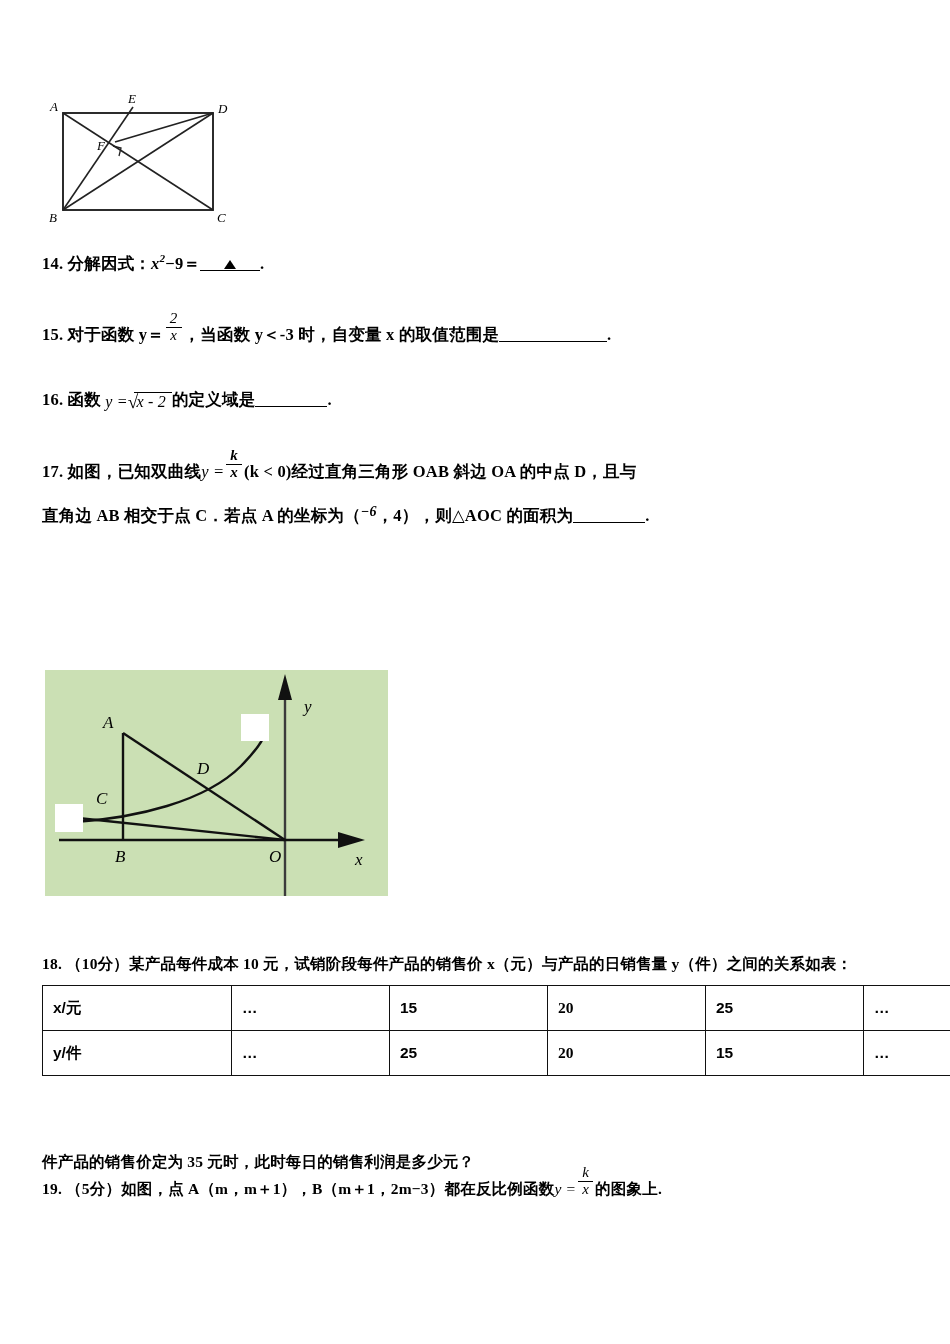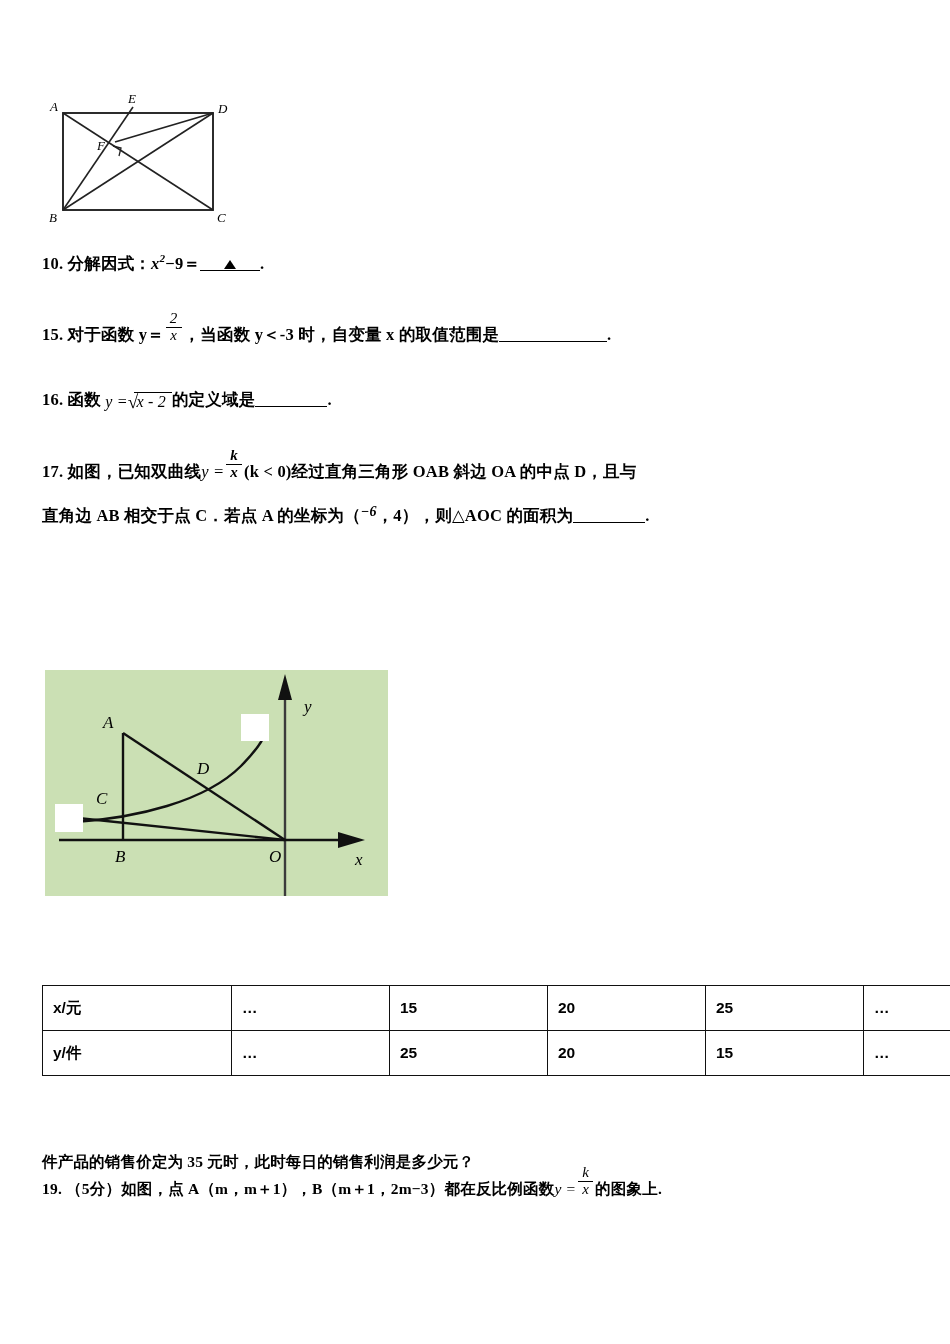--- a/index.html
+++ b/index.html
@@ -135,21 +135,21 @@
     height: 44px;
     padding: 0 10px;
     font-size: 15.5px;
     font-weight: bold;
     font-family: "Liberation Sans", sans-serif;
     vertical-align: middle;
   }
   .dtable td.c0 { width: 168px; }
   .dtable td.c1 { width: 137px; }
   .dtable td.c2 { width: 137px; }
-  .dtable td.c3 { width: 137px; }
+  .dtable td.c3 { width: 137px; font-family: Liberation Serif, serif; }
   .dtable td.c4 { width: 137px; }
   .dtable td.c5 { width: 139px; }
 
   .sec-head {
     position: absolute;
     font-size: 16.5px;
     font-weight: bold;
     white-space: nowrap;
   }
 </style>
@@ -176,21 +176,21 @@
       <text x="5" y="23" font-family="Liberation Serif, serif" font-size="13" font-style="italic">A</text>
       <text x="83" y="15" font-family="Liberation Serif, serif" font-size="13" font-style="italic">E</text>
       <text x="173" y="25" font-family="Liberation Serif, serif" font-size="13" font-style="italic">D</text>
       <text x="52" y="62" font-family="Liberation Serif, serif" font-size="13" font-style="italic">F</text>
       <text x="4" y="134" font-family="Liberation Serif, serif" font-size="13" font-style="italic">B</text>
       <text x="172" y="134" font-family="Liberation Serif, serif" font-size="13" font-style="italic">C</text>
     </svg>
   </div>
 
   <div class="qline" style="left:42px; top:253px;">
-    <span class="qnum">10.</span>
+    <span class="qnum">14.</span>
     <span>分解因式：</span><span class="ital">x</span><span class="sup ital">2</span><span>−9＝</span><span class="blank-tri"><span class="tri"></span></span><span>.</span>
   </div>
 
   <div class="qline" style="left:42px; top:318px;">
     <span class="qnum">15.</span>
     <span>对于函数 y＝</span><span class="frac"><span class="num">2</span><span class="den">x</span></span><span>，当函数 y＜-3 时，自变量 x 的取值范围是</span><span class="blank-l"></span><span>.</span>
   </div>
 
   <div class="qline" style="left:42px; top:389px;">
     <span class="qnum">16.</span>
@@ -231,20 +231,24 @@
       <text x="224" y="192" font-family="Liberation Serif, serif" font-size="17" font-style="italic">O</text>
       <text x="259" y="42" font-family="Liberation Serif, serif" font-size="17" font-style="italic">y</text>
       <text x="310" y="195" font-family="Liberation Serif, serif" font-size="17" font-style="italic">x</text>
 
       <rect x="196" y="44" width="28" height="27" fill="#ffffff"></rect>
       <rect x="10" y="134" width="28" height="28" fill="#ffffff"></rect>
     </svg>
   </div>
 
 
+  <div class="qline" style="left:42px; top:956px; font-size:15.5px;">
+    <span class="qnum">18.</span>
+    <span>（10分）</span><span>某产品每件成本 10 元，试销阶段每件产品的销售价 x（元）与产品的日销售量 y（件）之间的关系如表：</span>
+  </div>
 
   <table class="dtable">
     <tbody>
       <tr>
         <td class="c0">x/元</td>
         <td class="c1">…</td>
         <td class="c2">15</td>
         <td class="c3">20</td>
         <td class="c4">25</td>
         <td class="c5">…</td>

